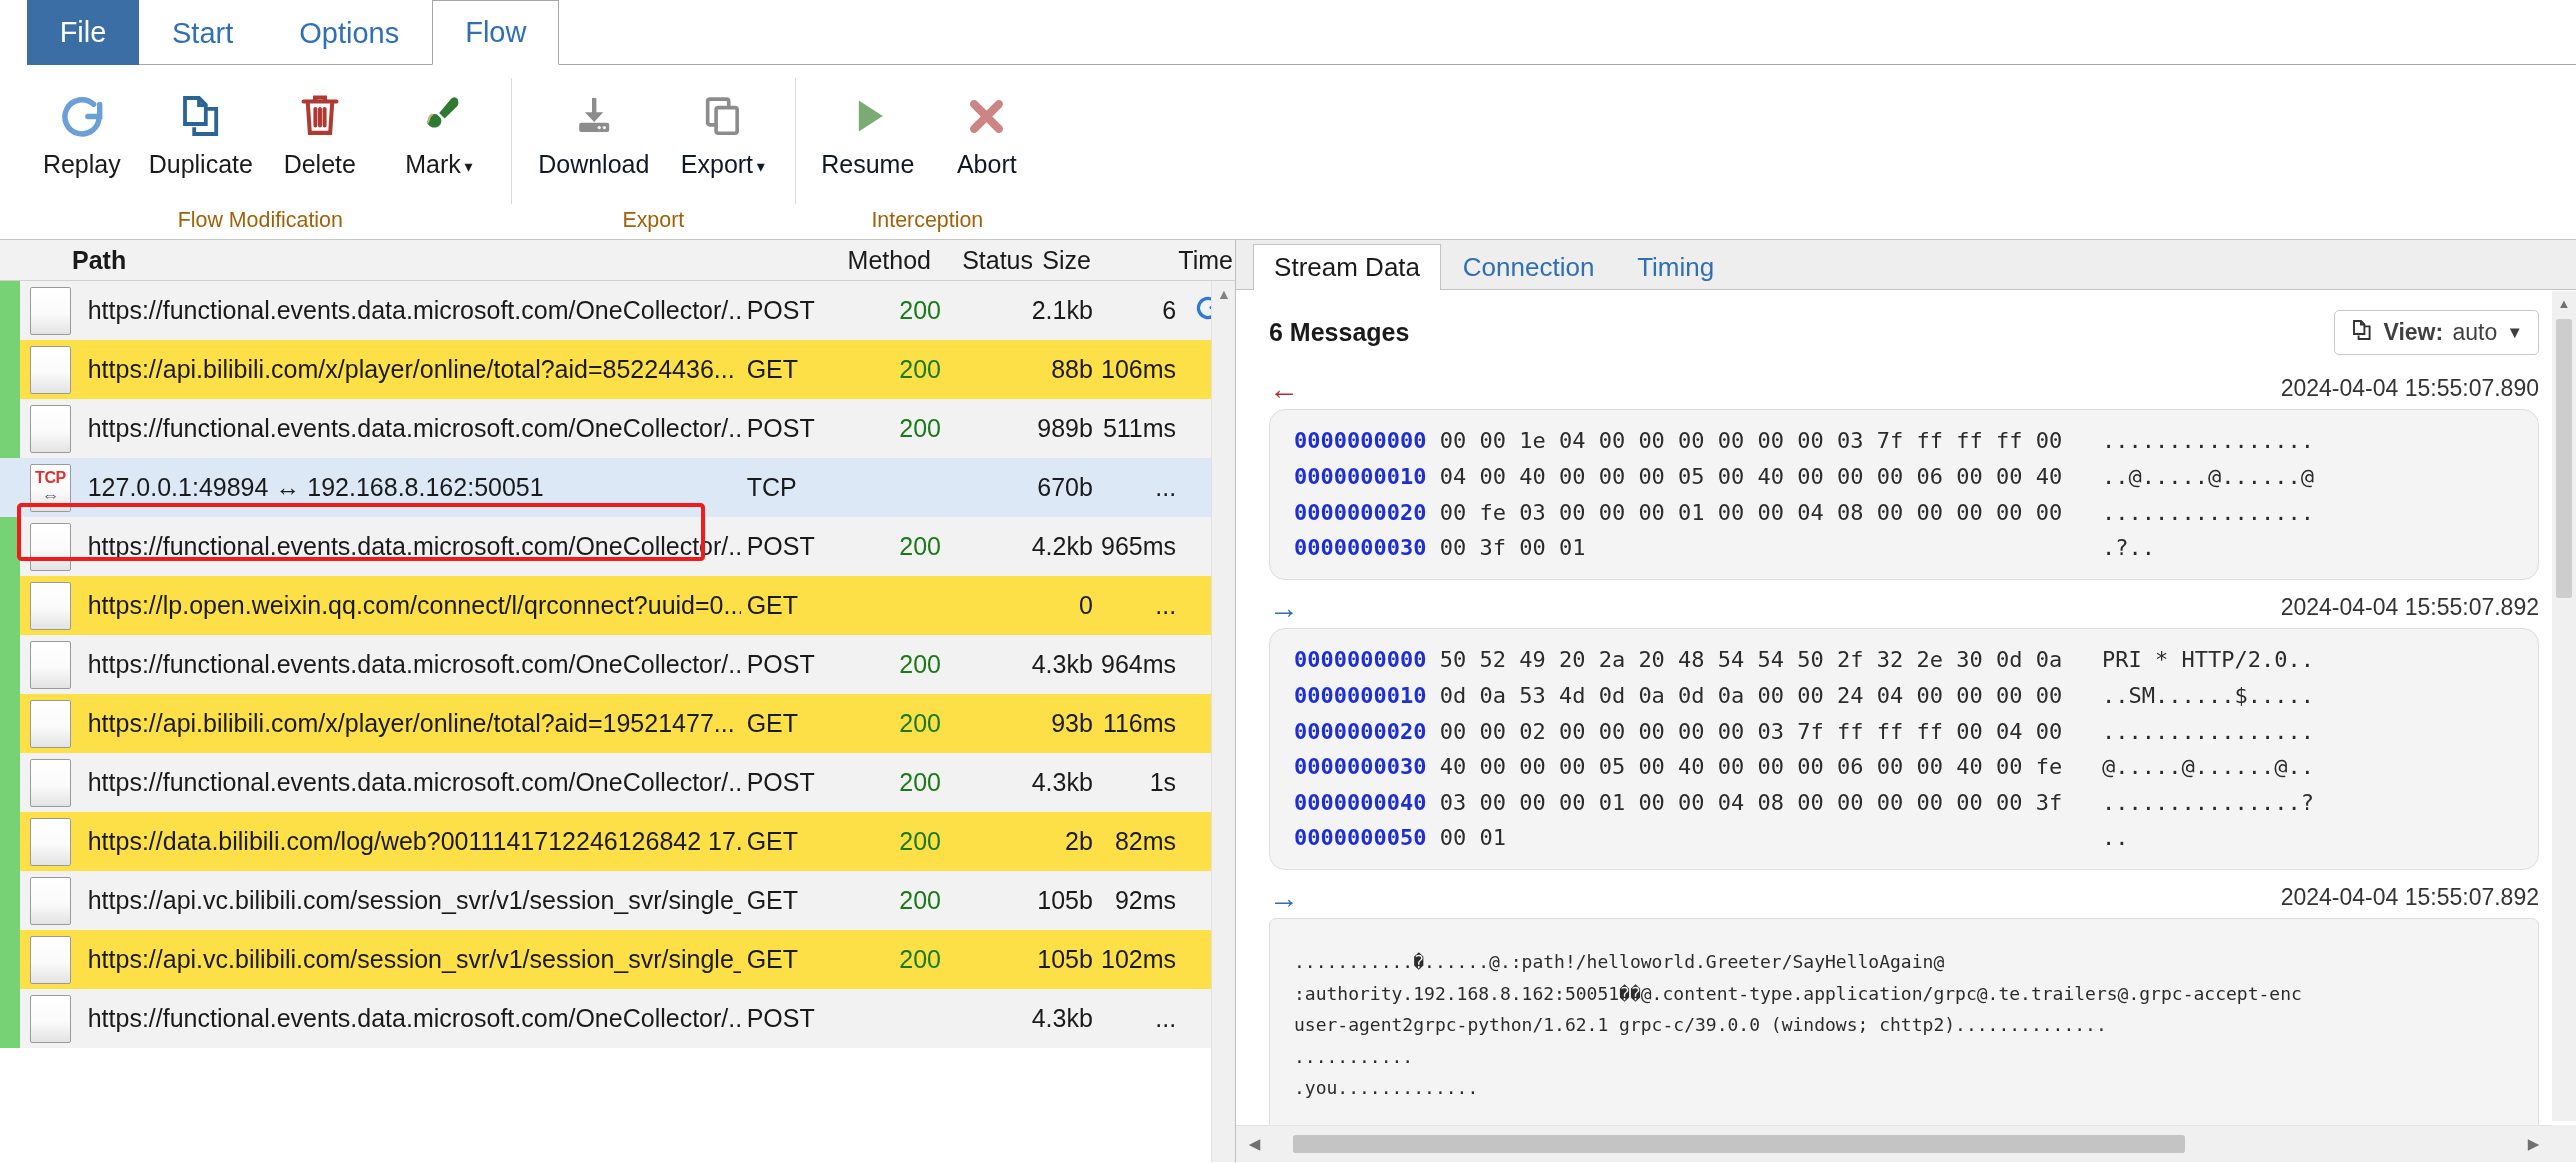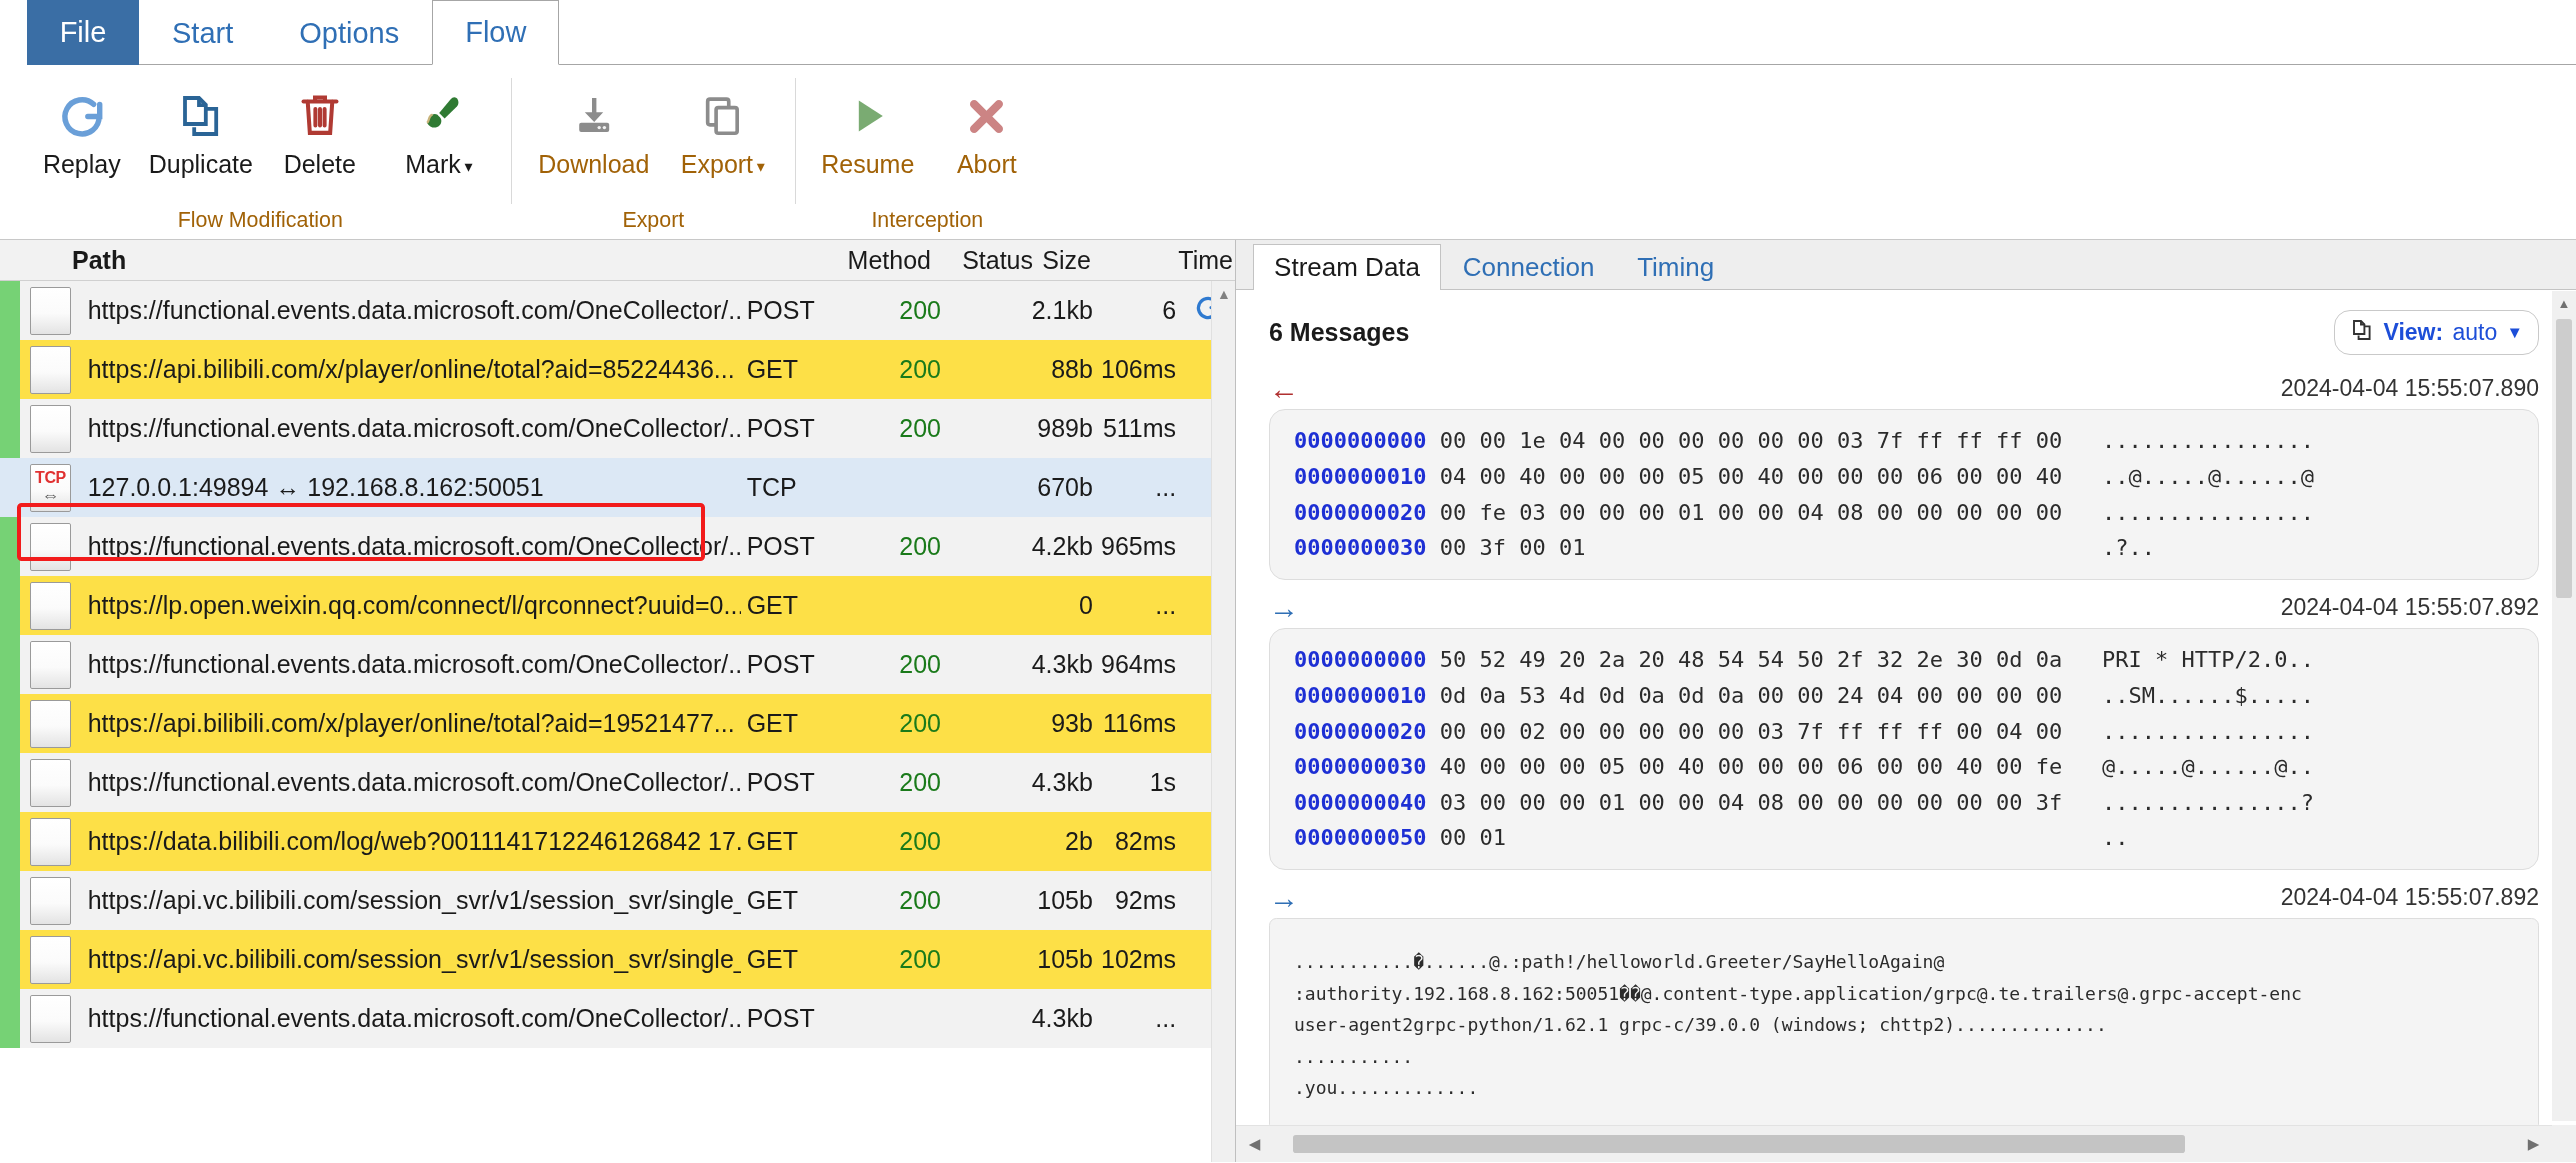--- a/index.html
+++ b/index.html
@@ -103,21 +103,21 @@
     height: 56px;
     display: flex; align-items: center; justify-content: center;
   }
   .rbtn .rlabel {
     font-size: 25px;
     color: #1a1a1a;
     margin-top: 5.6px;
     white-space: nowrap;
     text-align: center;
   }
-  .rbtn.disabled .rlabel { color: #a16207; }
+  .rbtn.disabled .rlabel { color: #0f172a; }
   .rbtn .rlabel .caret { font-size: 16px; margin-left: 3.7px; vertical-align: middle; }
   .group-title {
     text-align: center;
     font-size: 21.4px;
     color: #a16207;
     padding-bottom: 5.6px;
     height: 32px;
     display: flex; align-items: flex-end; justify-content: center;
   }
   .rbtn-wide { width: 139px; }
@@ -262,26 +262,26 @@
     overflow: hidden;
   }
   .msg-head {
     display: flex; align-items: center; justify-content: space-between;
     margin-bottom: 13px;
   }
   .msg-count { font-size: 25px; font-weight: bold; color: #1a1a1a; }
   .view-btn {
     display: flex; align-items: center; gap: 9.3px;
     border: 0.9px solid #c9c9c9;
-    border-radius: 16px;
+    border-radius: 5px;
     background: #ffffff;
     padding: 6.5px 15px;
     font-size: 23px;
     cursor: pointer;
-    color: #1d4ed8;
+    color: #404040;
   }
   .view-btn b { font-weight: bold; }
   .view-btn .vcaret { font-size: 16.7px; }
 
   .msg-block { margin-bottom: 7.4px; }
   .msg-meta {
     display: flex; align-items: center; justify-content: space-between;
     height: 41px;
   }
   .dir-arrow { font-size: 30px; line-height: 1; font-weight: bold; }

